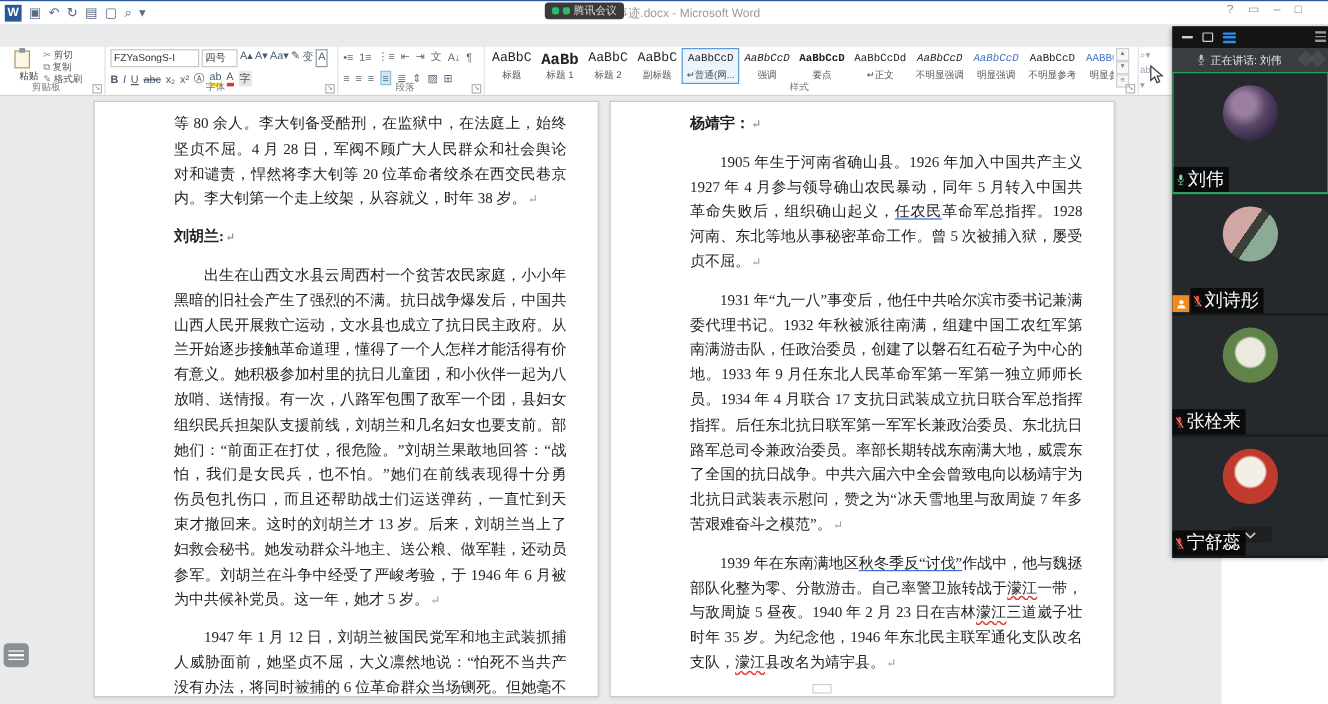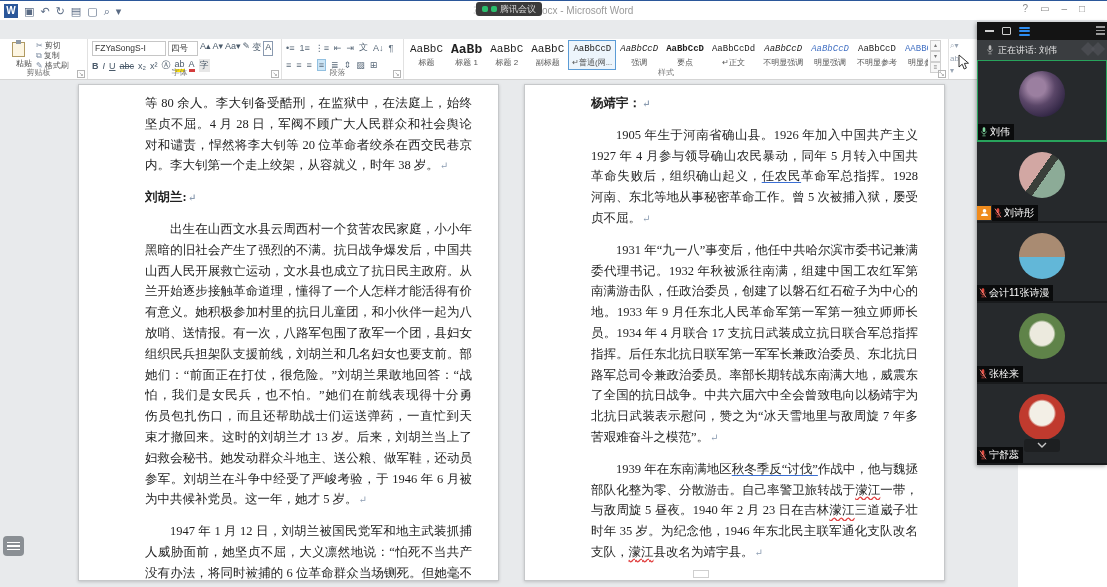--- a/index.html
+++ b/index.html
@@ -6,21 +6,21 @@
   html,body { width:1107px; height:587px; overflow:hidden; }
   body { font-family:"Liberation Sans","DejaVu Sans",sans-serif; background:#fff; }
   #app { position:relative; width:1107px; height:587px; background:#e8eaec; }
 
   
   .titlebar { position:absolute; left:0; top:0; width:1107px; height:20px; background:#fff; border-top:1px solid #2b579a; }
   .qat { position:absolute; left:4px; top:2px; display:flex; align-items:center; gap:6px; height:16px; }
   .qat .wicon { width:14px; height:14px; background:#2b579a; color:#fff; font-size:10px; font-weight:bold; text-align:center; line-height:14px; }
   .qat span.g { font-size:11px; color:#5a6b84; line-height:14px; }
   .title-text { position:absolute; left:0; right:0; top:3px; text-align:center; font-size:10px; color:#9a9a9a; }
-  .meet-pill { position:absolute; left:476px; top:1px; height:14px; background:#3a3a3a; border-radius:3px; display:flex; align-items:center; gap:3px; padding:0 6px; z-index:5; }
+  .meet-pill { position:absolute; left:454px; top:1px; height:14px; background:#3a3a3a; border-radius:3px; display:flex; align-items:center; gap:3px; padding:0 6px; z-index:5; }
   .meet-pill .dot { width:6px; height:6px; border-radius:2px; background:#2bbd6c; }
   .meet-pill .txt { color:#d8d8d8; font-size:9px; }
   .win-controls { position:absolute; right:22px; top:2px; display:flex; gap:12px; color:#8a8a8a; font-size:10px; }
 
   
   .tabs-row { position:absolute; left:0; top:20px; width:1107px; height:19px; background:#fff; display:flex; align-items:flex-end; }
   .tab { padding:2px 10px 3px 10px; font-size:11px; color:#444; cursor:default; }
   .tab.file { background:#2b579a; color:#fff; padding:3px 12px; }
   .tab.selected { background:#fff; color:#2b579a; border:1px solid #d5d5d5; border-bottom:none; }
 
@@ -67,21 +67,21 @@
   .style-name { font-size:8px; color:#555; white-space:nowrap; }
   .gal-scroll { position:absolute; left:526px; top:1px; width:11px; height:30px; display:flex; flex-direction:column; }
   .gal-scroll span { flex:1; border:1px solid #d0d0d0; font-size:6px; color:#777; text-align:center; line-height:9px; background:#f7f7f7; }
   .edit-strip { position:absolute; left:950px; top:2px; width:26px; display:flex; flex-direction:column; gap:3px; }
   .edit-strip span { font-size:8px; color:#9aa6b5; }
 
   
   .doc-area { position:absolute; left:0; top:80px; width:1107px; height:507px; background:#e8eaec; }
   .page { position:absolute; top:4px; width:421px; height:497px; background:#fff; border:1px solid #c6c8ca; box-shadow:0 1px 3px rgba(0,0,0,.18); }
   .page.p1 { left:78px; }
-  .page.p2 { left:508px;margin-left:16px; }
+  .page.p2 { left:508px; }
   .page-text { position:absolute; left:66px; right:26px; top:8px; font-family:"Liberation Serif","DejaVu Serif",serif; font-size:12.5px; color:#1f1f1f; }
   .line { height:20.8px; line-height:20.8px; overflow:hidden; text-align:justify; text-align-last:justify; }
   .line.end { text-align-last:left; }
   .line.heading { font-weight:bold; text-align-last:left; }
   .line.indent { padding-left:2em; }
   .line.blank { height:11px; }
   .pm { color:#8a9bb0; font-size:10px; margin-left:1px; }
   .ub { text-decoration:underline; text-decoration-color:#3b6fd4; text-underline-offset:2px; }
   .ur { text-decoration:underline wavy #e03e3e; text-underline-offset:2px; }
   .footer-box { position:absolute; left:168px; bottom:2px; width:16px; height:8px; border:1px solid #cfcfcf; }
@@ -93,34 +93,34 @@
   
   .panel { position:absolute; left:977px; top:22px; width:130px; height:443px; background:#202326; z-index:30; box-shadow:-1px 1px 4px rgba(0,0,0,.35); display:flex; flex-direction:column; }
   .p-topbar { height:18px; background:#141414; display:flex; align-items:center; gap:8px; padding:0 8px; position:relative; }
   .p-topbar .tb { color:#cfcfcf; font-size:9px; line-height:18px; }
   .tb-min { width:9px; height:1.5px; background:#cfcfcf; }
   .tb-layout { width:9px; height:8px; border:1.5px solid #cfcfcf; border-radius:1px; }
   .tb-grid { display:flex; flex-direction:column; gap:1.5px; }
   .tb-grid i { width:11px; height:2px; background:#2d8cf0; border-radius:1px; }
   .tb-menu { position:absolute; right:2px; top:4px; display:flex; flex-direction:column; gap:2px; }
   .tb-menu i { width:9px; height:1.5px; background:#9a9a9a; }
-  .p-speaking { height:20px; background:#3a3d40; display:flex; align-items:center; gap:4px; padding:0 9px; position:relative; }
+  .p-speaking { height:20px; background:#3a3d40; display:flex; align-items:center; gap:4px; padding:0 20px; position:relative; }
   .p-speaking .lbl { color:#e4e4e4; font-size:9px; white-space:nowrap; }
   .wm { position:absolute; right:14px; top:4px; width:10px; height:10px; background:#55585c; opacity:.55; transform:rotate(45deg); }
   .wm.w2 { right:4px; }
   .tiles { flex:1; display:flex; flex-direction:column; }
   .tile { flex:1; position:relative; background:#26292c; border-bottom:2px solid #191b1d; }
   .tile.speaking { border:1px solid #28a35c; border-bottom:2px solid #28a35c; }
   .avatar { position:absolute; left:50%; top:10px; transform:translateX(-50%); width:46px; height:46px; border-radius:50%; }
   .av1 { background:radial-gradient(circle at 38% 35%,#9b7fa0 0 22%,#5a4668 45%,#2c2240 80%); }
   .av2 { background:linear-gradient(125deg,#d2a7a3 0 44%,#3a3f3a 44% 56%,#8cab97 56% 100%); }
   .av3 { background:linear-gradient(180deg,#a98b72 0 52%,#62b7d8 52% 100%); }
   .av4 { background:radial-gradient(circle at 50% 45%,#eceade 0 34%,#5f8349 40% 100%); }
   .av5 { background:radial-gradient(circle at 50% 42%,#f3efe6 0 34%,#c03a2e 40% 100%); }
-  .name-tag { position:absolute; left:0; bottom:0; background:rgba(0,0,0,.72); color:#fff; font-size:10px; display:flex; align-items:center; gap:2px; padding:1px 4px 1px 2px; max-width:100%; white-space:nowrap; }
+  .name-tag { position:absolute; left:0; bottom:0; background:rgba(0,0,0,.72); color:#fff; font-size:15px; display:flex; align-items:center; gap:2px; padding:1px 4px 1px 2px; max-width:100%; white-space:nowrap; }
   .host-badge { position:absolute; left:0; bottom:1px; width:14px; height:14px; background:#ef8b1d; display:flex; align-items:center; justify-content:center; }
   .name-tag.offset { left:15px; }
   .mic { width:8px; height:12px; flex:0 0 auto; }
   .chev-btn { position:absolute; left:50%; bottom:11px; transform:translateX(-50%); width:36px; height:13px; background:#1d1f21; border-radius:3px; display:flex; align-items:center; justify-content:center; }
   .strip-gray { position:absolute; left:977px; top:465px; width:41px; height:122px; background:#e8eaec; }
   .strip-white { position:absolute; left:1018px; top:465px; width:89px; height:122px; background:#fff; }
 
   .cursor { position:absolute; left:958px; top:54px; z-index:40; }
 </style>
 </head>
@@ -420,33 +420,20 @@
               <rect x="4" y="1" width="4" height="7" rx="2" fill="currentColor"></rect>
               <path d="M2.5 7a3.5 3.5 0 0 0 7 0" fill="none" stroke="currentColor"></path>
               <line x1="6" y1="10.5" x2="6" y2="13" stroke="currentColor"></line>
               <line x1="3.5" y1="13.8" x2="8.5" y2="13.8" stroke="currentColor"></line>
               <line x1="1.5" y1="1.5" x2="10.5" y2="14.5" stroke="#ff8a80" stroke-width="1.4"></line>
             </svg>
           <span>刘诗彤</span>
         </div>
       </div>
 
-      <div class="tile">
-        <div class="avatar av3"></div>
-        <div class="name-tag">
-          <svg class="mic" style="color:#e04a3f" viewBox="0 0 12 16">
-              <rect x="4" y="1" width="4" height="7" rx="2" fill="currentColor"></rect>
-              <path d="M2.5 7a3.5 3.5 0 0 0 7 0" fill="none" stroke="currentColor"></path>
-              <line x1="6" y1="10.5" x2="6" y2="13" stroke="currentColor"></line>
-              <line x1="3.5" y1="13.8" x2="8.5" y2="13.8" stroke="currentColor"></line>
-              <line x1="1.5" y1="1.5" x2="10.5" y2="14.5" stroke="#ff8a80" stroke-width="1.4"></line>
-            </svg>
-          <span>会计11张诗漫</span>
-        </div>
-      </div>
 
       <div class="tile">
         <div class="avatar av4"></div>
         <div class="name-tag">
           <svg class="mic" style="color:#e04a3f" viewBox="0 0 12 16">
               <rect x="4" y="1" width="4" height="7" rx="2" fill="currentColor"></rect>
               <path d="M2.5 7a3.5 3.5 0 0 0 7 0" fill="none" stroke="currentColor"></path>
               <line x1="6" y1="10.5" x2="6" y2="13" stroke="currentColor"></line>
               <line x1="3.5" y1="13.8" x2="8.5" y2="13.8" stroke="currentColor"></line>
               <line x1="1.5" y1="1.5" x2="10.5" y2="14.5" stroke="#ff8a80" stroke-width="1.4"></line>

